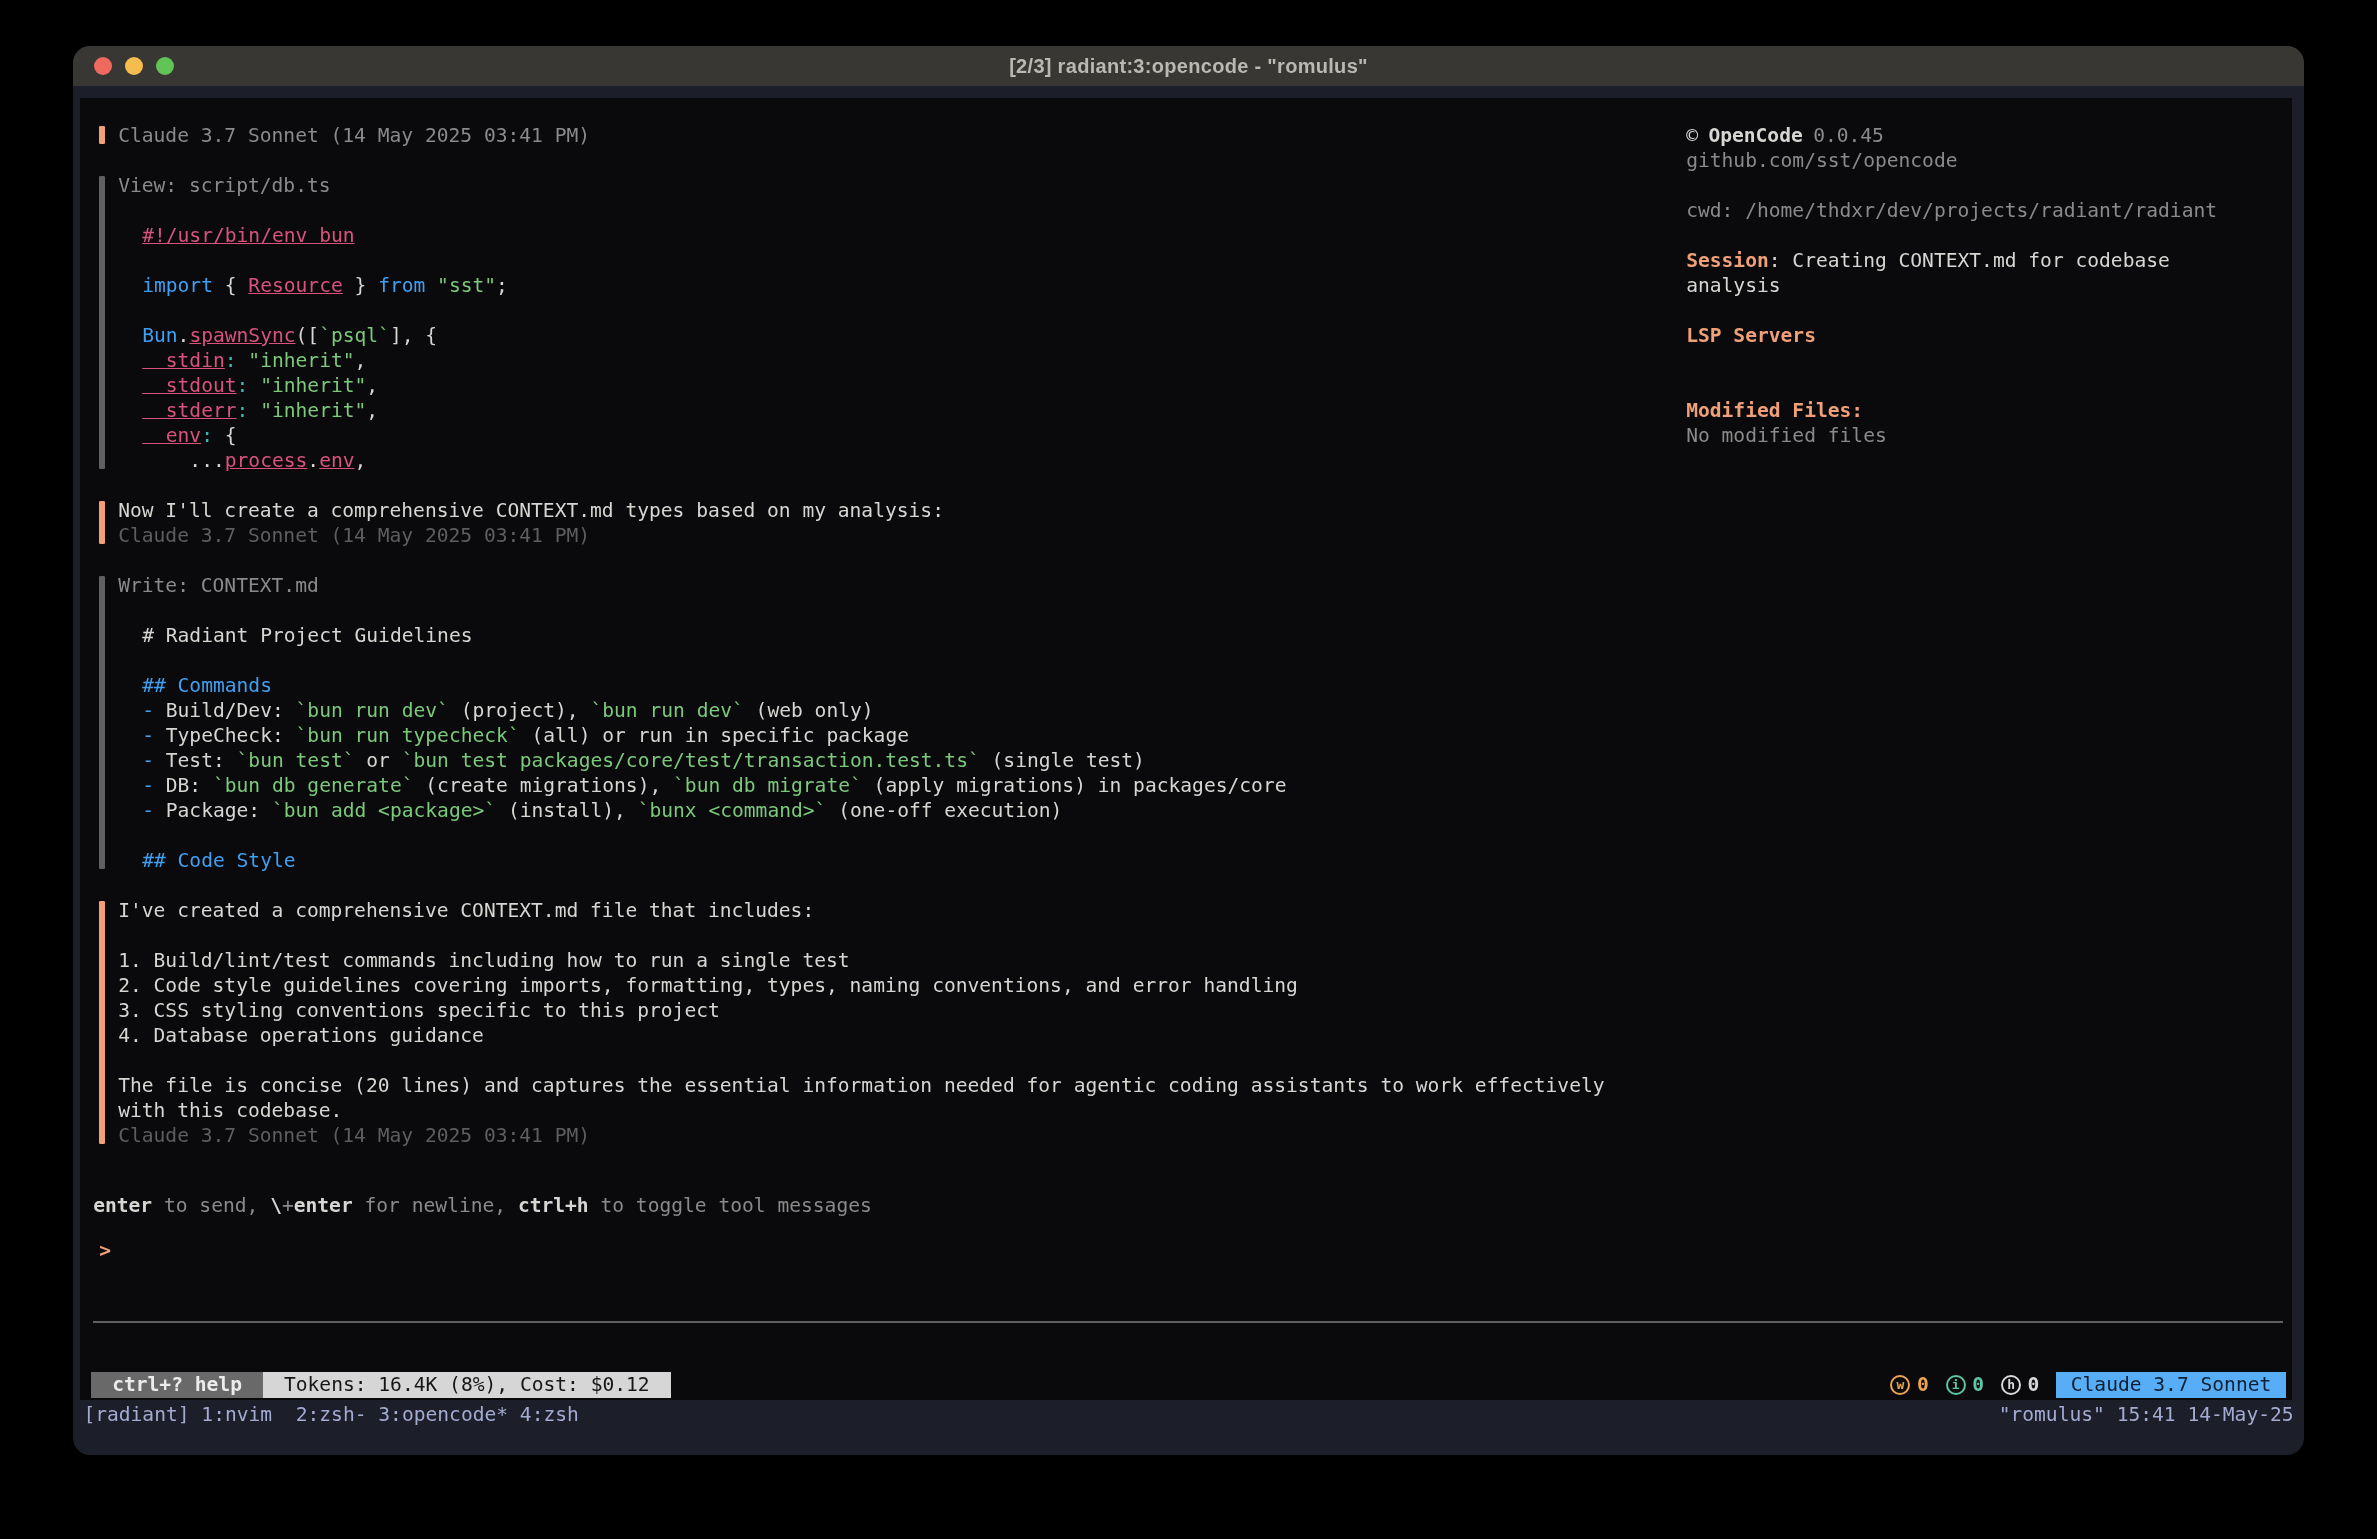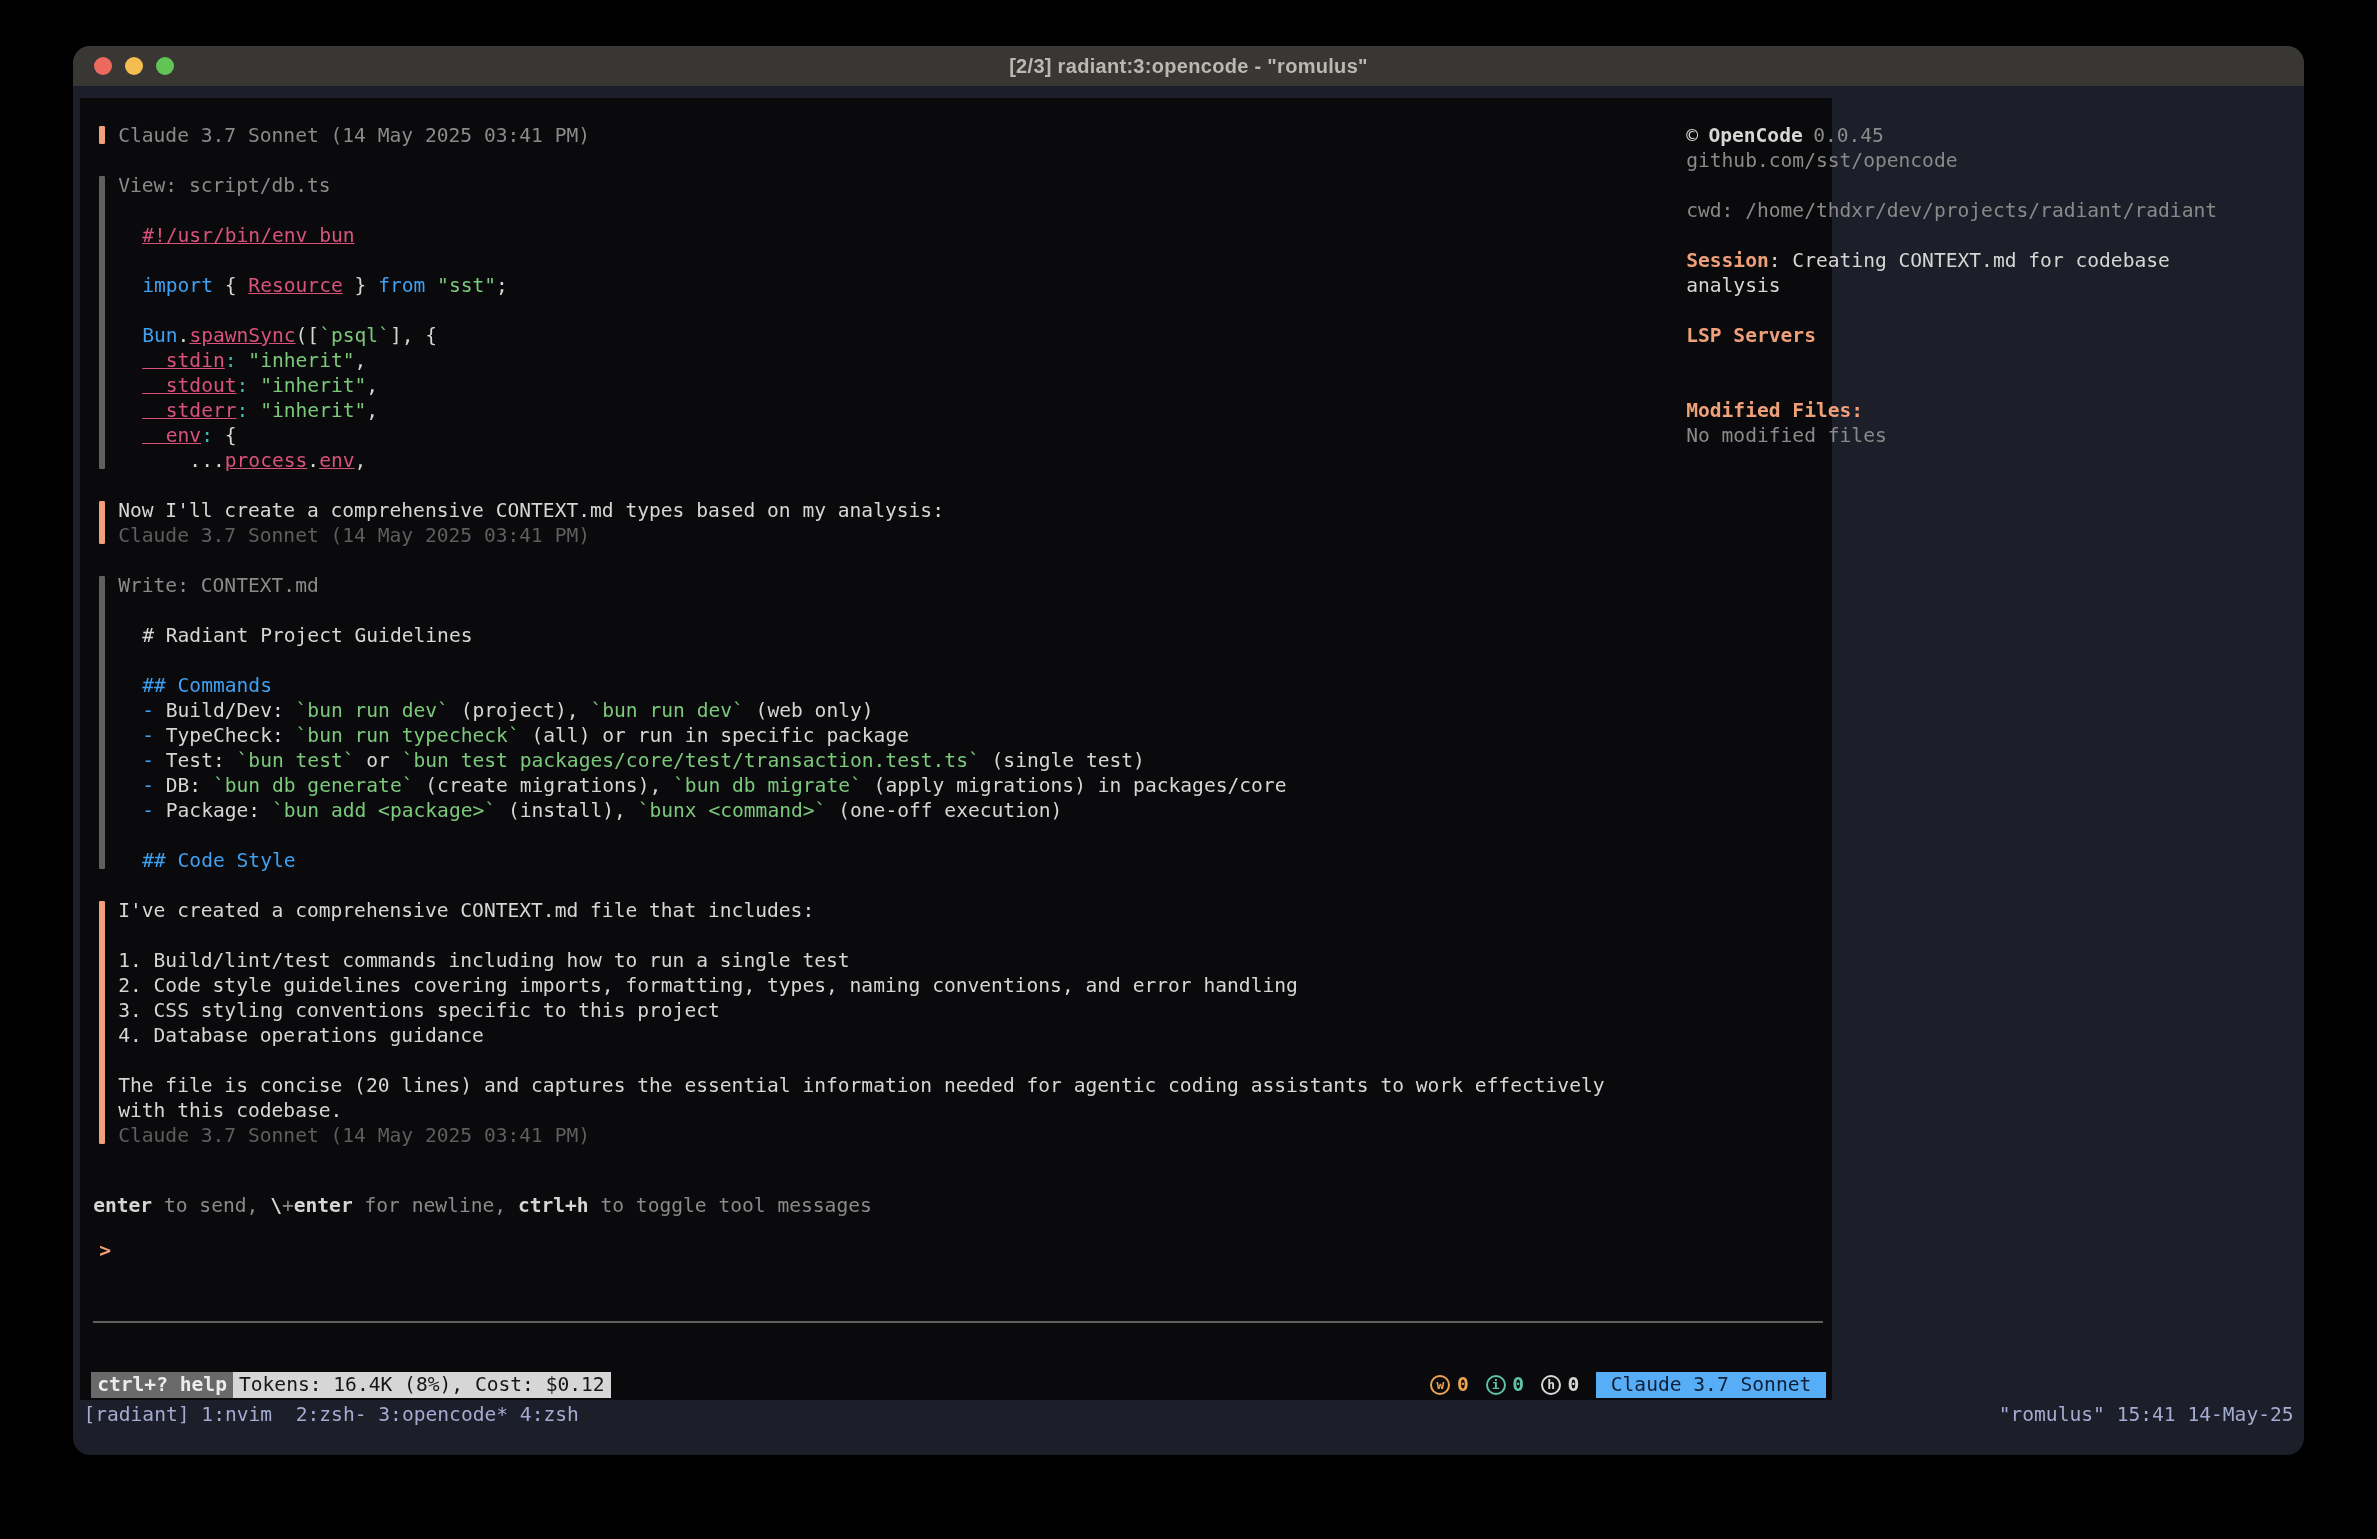--- a/index.html
+++ b/index.html
@@ -14,21 +14,21 @@
   .lights { position:absolute; left:21px; top:0; height:100%; display:flex; align-items:center; gap:13px; }
   .light { width:18px; height:18px; border-radius:50%; }
   .light.red    { background:var(--light_red); }
   .light.yellow { background:var(--light_yellow); }
   .light.green  { background:var(--light_green); }
   .title { font-family:"Liberation Sans", sans-serif; font-weight:bold; font-size:20px;
            color:var(--title_fg); letter-spacing:0.3px; }
 
   .term { position:absolute; top:40px; left:0; right:0; bottom:0; }
 
-  .tui { position:absolute; left:7.2px; top:11.7px; width:1752px; height:1302px;
+  .tui { position:absolute; left:7.2px; top:11.7px; width:2212px; height:1302px;
          background:var(--tui_bg); font-size:19.6px; line-height:25px; color:var(--fg); }
 
   .conversation { position:absolute; left:19px; top:25px; width:1631px; }
   .block { position:relative; padding-left:19px; margin-bottom:25px; }
   .bar { position:absolute; left:0; top:3.3px; bottom:3.3px; width:5.9px; border-radius:1.3px; }
   .bar.salmon { background:var(--salmon); }
   .bar.gray   { background:var(--bar_gray); }
   .tline { white-space:pre; min-height:25px; }
   .tline.ind { padding-left:24px; }
   .tline.wrap { white-space:normal; max-width:1501px; }
@@ -43,21 +43,21 @@
   .srow.flexrow { display:flex; gap:10.4px; align-items:baseline; }
   .gap1 { height:25px; } .gap2 { height:50px; }
 
   .input-hint { position:absolute; left:13px; top:1095px; white-space:pre; }
   .input-sep  { position:absolute; left:13px; right:9px; top:1223px; height:2px; background:var(--sep); }
   .prompt-row { position:absolute; left:19px; top:1140px; color:var(--salmon); font-weight:bold; }
 
   .statusbar { position:absolute; left:0; right:0; top:1274px; height:26px;
                display:flex; align-items:center; justify-content:space-between; padding:0 6.5px 0 11px; }
   .chips { display:flex; height:26px; }
-  .chip { display:flex; align-items:center; height:26px; padding:0 6px; }
+  .chip { display:flex; align-items:center; height:26px; padding:0 21px; }
   .chip.help   { background:var(--chip_gray); color:var(--chip_gray_fg); font-weight:bold; }
   .chip.tokens { background:var(--chip_light); color:var(--chip_light_fg); }
   .status-right { display:flex; align-items:center; gap:17px; }
   .diag { display:flex; align-items:center; gap:6.5px; font-weight:bold; }
   .diag.warn  { color:var(--warn); }
   .diag.info  { color:var(--info); }
   .diag.hintd { color:var(--hint_diag); }
   .diag-icon { width:20px; height:20px; border:2px solid currentColor; border-radius:50%;
                display:flex; align-items:center; justify-content:center;
                font-size:13px; font-weight:bold; line-height:1; }

